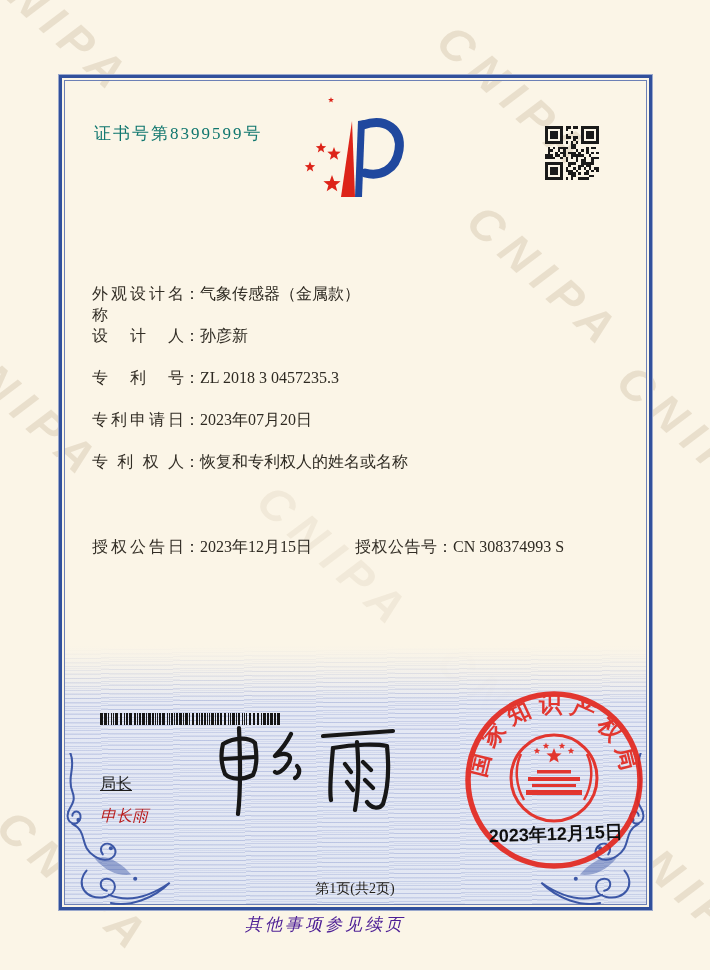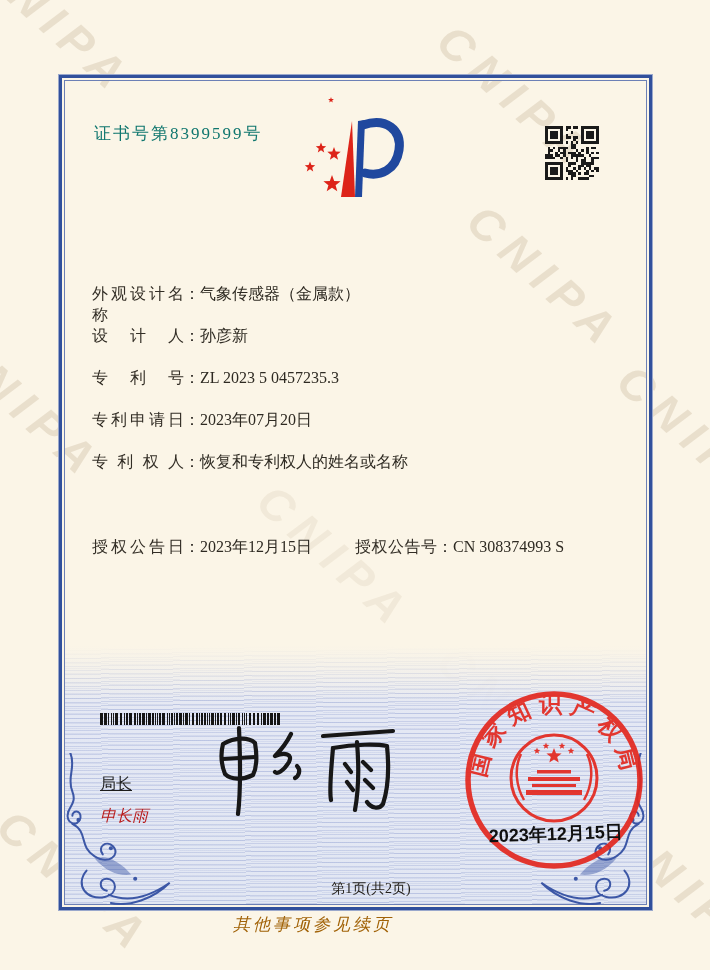--- a/index.html
+++ b/index.html
@@ -42,23 +42,23 @@
   .barcode{position:absolute;left:100px;top:713px;width:180px;height:12px;}
   .sig-title{position:absolute;left:100px;top:774px;font-size:16px;
              font-family:"Liberation Sans","DejaVu Sans",sans-serif;color:#1c1c1c;text-decoration:underline;}
   .sig-name{position:absolute;left:100px;top:806px;font-size:16px;
             font-family:"Liberation Sans","DejaVu Sans",sans-serif;color:#b91c1c;font-style:italic;}
   .signature{position:absolute;left:205px;top:722px;width:200px;height:95px;}
   .seal{position:absolute;left:459px;top:687px;width:190px;height:186px;}
   .logo{position:absolute;left:296px;top:96px;width:115px;height:106px;}
   .qr{position:absolute;left:545px;top:126px;width:54px;height:54px;}
   .pageno{position:absolute;left:60px;width:590px;top:880px;text-align:center;
-          font-size:14px;color:#23201b;margin-left:16px;}
-  .contnote{position:absolute;left:0;width:626px;top:913px;text-align:center;
-            font-size:17px;font-style:italic;font-weight:500;letter-spacing:3px;color:#a16207;}
+          font-size:14px;color:#23201b;}
+  .contnote{position:absolute;left:12px;width:626px;top:913px;text-align:center;
+            font-size:17px;font-style:italic;font-weight:500;letter-spacing:3px;color:#4c1d95;}
 </style>
 </head>
 <body>
 
 <div class="page">
 
   <div class="wm" style="left:-40px;top:-5px;">CNIPA</div>
   <div class="wm" style="left:420px;top:70px;">CNIPA</div>
   <div class="wm" style="left:450px;top:250px;">CNIPA</div>
   <div class="wm" style="left:-70px;top:380px;">CNIPA</div>
@@ -247,21 +247,21 @@
     </svg>
 
 
   <div class="row" style="top:283px;">
     <span class="f-label">外观设计名称</span><span class="colon">：</span><span class="f-value">气象传感器（金属款）</span>
   </div>
   <div class="row" style="top:325px;">
     <span class="f-label">设计人</span><span class="colon">：</span><span class="f-value">孙彦新</span>
   </div>
   <div class="row" style="top:367px;">
-    <span class="f-label">专利号</span><span class="colon">：</span><span class="f-value">ZL 2023 5 0457235.3</span>
+    <span class="f-label">专利号</span><span class="colon">：</span><span class="f-value">ZL 2018 3 0457235.3</span>
   </div>
   <div class="row" style="top:409px;">
     <span class="f-label">专利申请日</span><span class="colon">：</span><span class="f-value">2023年07月20日</span>
   </div>
   <div class="row" style="top:451px;">
     <span class="f-label">专利权人</span><span class="colon">：</span><span class="f-value">恢复和专利权人的姓名或名称</span>
   </div>
   <div class="row" style="top:536px;">
     <span class="f-label">授权公告日</span><span class="colon">：</span><span class="f-value">2023年12月15日</span>
     <span class="pair2">

